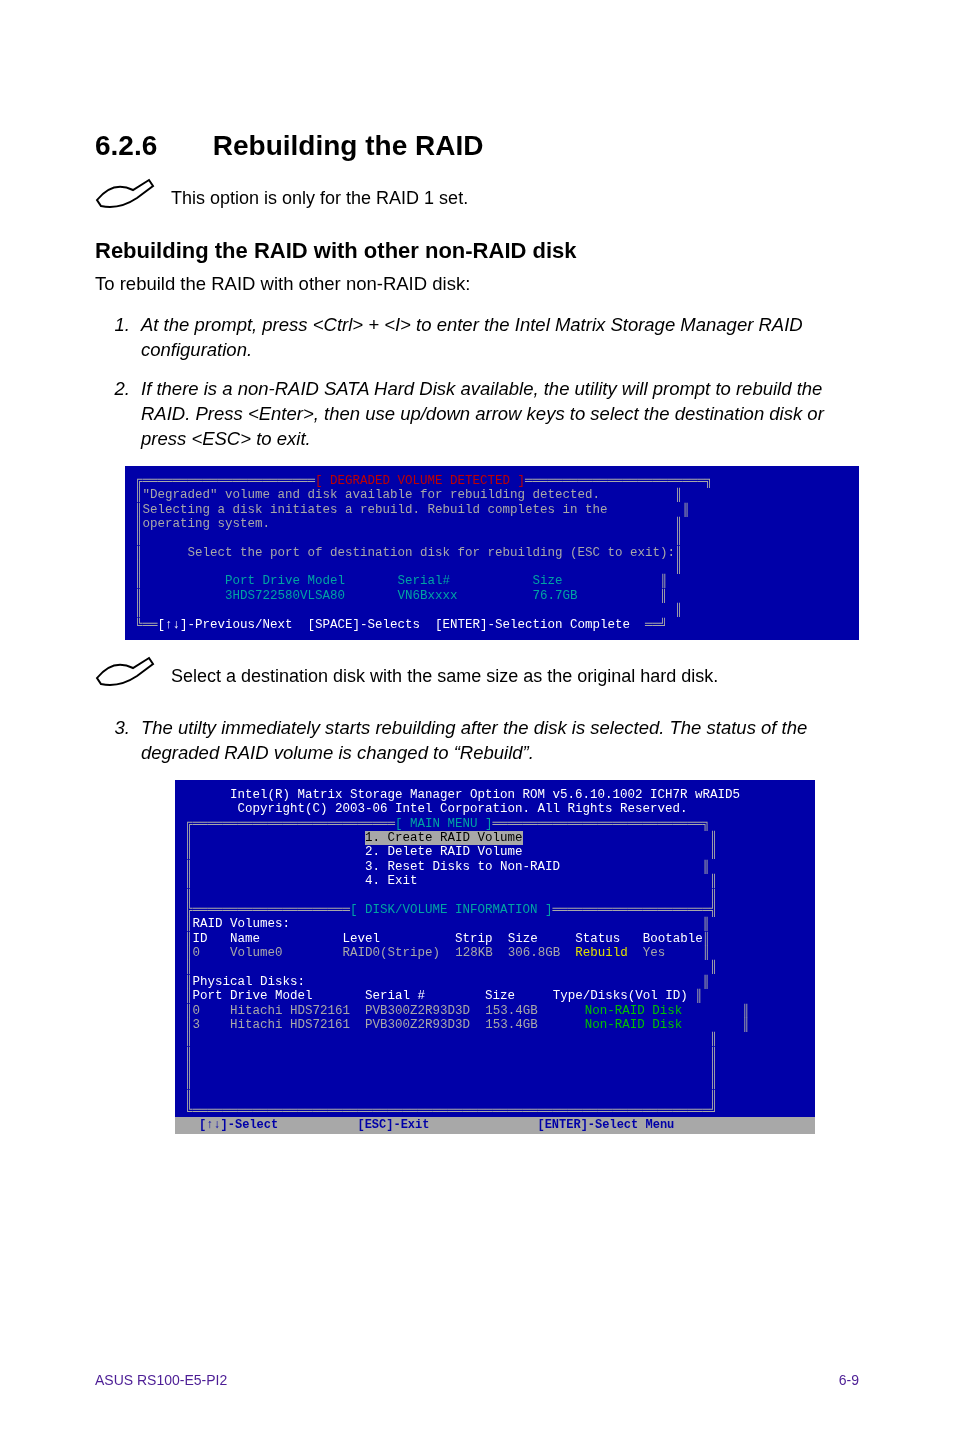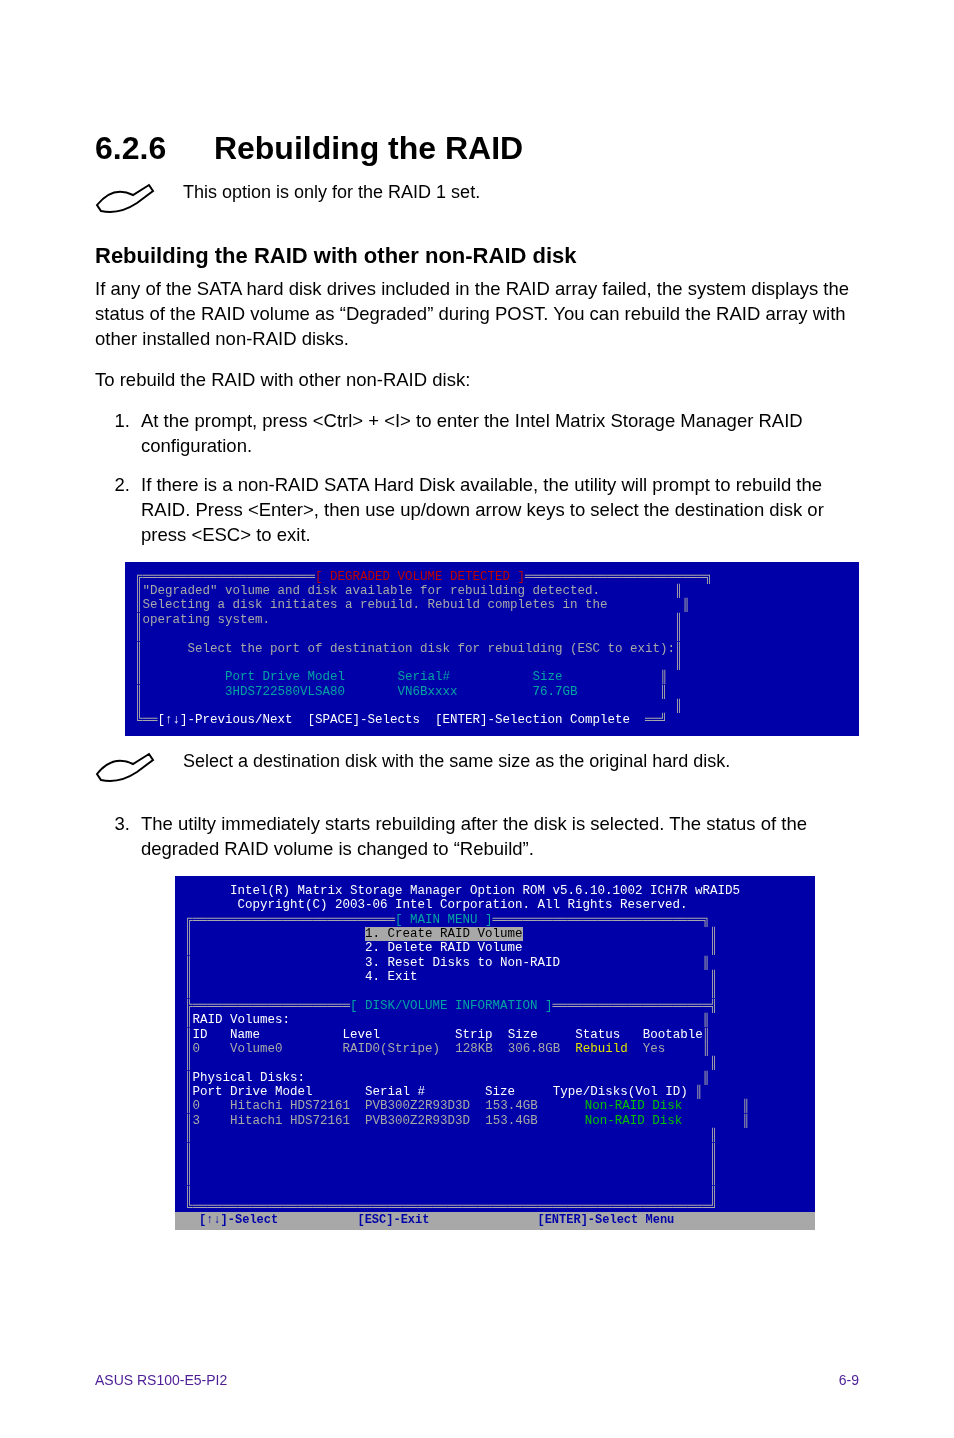--- a/index.html
+++ b/index.html
@@ -9,27 +9,27 @@
     --bios-grey:#a8a8a8;
     --bios-cyan:#00a3a3;
     --bios-yellow:#e0e000;
     --bios-green:#00c000;
     --bios-red:#c00000;
     --bios-white:#ffffff;
   }
   *{box-sizing:border-box;}
   html,body{margin:0;padding:0;background:var(--page-bg);color:var(--text);font-family:Arial,Helvetica,sans-serif;}
   .page{width:954px;min-height:1438px;margin:0 auto;padding:130px 95px 60px 95px;position:relative;}
-  h2.section{font-size:32px;font-weight:bold;margin:0 0 14px 0;}
+  h2.section{font-size:28px;font-weight:bold;margin:0 0 14px 0;}
   h2.section .num{display:inline-block;width:110px;}
   h3.subhead{font-size:22px;font-weight:bold;margin:4px 0 8px 0;}
   p.body, li{font-size:18.5px;line-height:1.35;margin:0 0 16px 0;}
-  ol{padding-left:40px;margin:0;}
+  ol{padding-left:40px;margin:0;font-style:italic;}
   ol li{margin-bottom:14px;padding-left:6px;}
-  .noterow{display:flex;align-items:flex-start;gap:28px;margin:8px 0 16px 0;}
+  .noterow{display:flex;align-items:center;gap:16px;margin:8px 0 16px 0;}
   .noteicon svg{width:60px;height:42px;}
   .notetext{font-size:18px;line-height:1.3;}
   .bios{font-family:"Courier New",Courier,monospace;font-size:12.5px;line-height:1.15;white-space:pre;border-radius:0;margin:6px 0 14px 30px;}
   .bios.blue{background:var(--bios-blue);color:var(--bios-grey);padding:8px 10px;}
   .bios .cyan{color:var(--bios-cyan);}
   .bios .yellow{color:var(--bios-yellow);}
   .bios .green{color:var(--bios-green);padding-left:32px;}
   .bios .red{color:var(--bios-red);}
   .bios .white{color:var(--bios-white);}
   .bios .grey{color:var(--bios-grey);}
@@ -51,21 +51,20 @@
   <div class="noterow">
     <span class="noteicon">
       <svg viewBox="0 0 60 42">
           <path d="M2 24 Q18 4 38 14 L54 4 L58 10 L42 22 Q24 34 6 30 Z" fill="none" stroke="#000" stroke-width="2"></path>
         </svg>
     </span>
     <span class="notetext">This option is only for the RAID 1 set.</span>
   </div>
 
   <h3 class="subhead">Rebuilding the RAID with other non-RAID disk</h3>
-  <p class="body">If any of the SATA hard disk drives included in the RAID array failed, the system displays the status of the RAID volume as “Degraded” during POST. You can rebuild the RAID array with other installed non-RAID disks.</p>
   <p class="body">To rebuild the RAID with other non-RAID disk:</p>
 
   <ol>
     <li>At the prompt, press &lt;Ctrl&gt; + &lt;I&gt; to enter the Intel Matrix Storage Manager RAID configuration.</li>
     <li>If there is a non-RAID SATA Hard Disk available, the utility will prompt to rebuild the RAID. Press &lt;Enter&gt;, then use up/down arrow keys to select  the destination disk or press &lt;ESC&gt; to exit.</li>
   </ol>
 
   <div class="bios blue">╔═══════════════════════<span class="red">[ DEGRADED VOLUME DETECTED ]</span>════════════════════════╗
 ║<span class="grey">"Degraded" volume and disk available for rebuilding detected.</span>          ║
 ║<span class="grey">Selecting a disk initiates a rebuild. Rebuild completes in the</span>          ║

